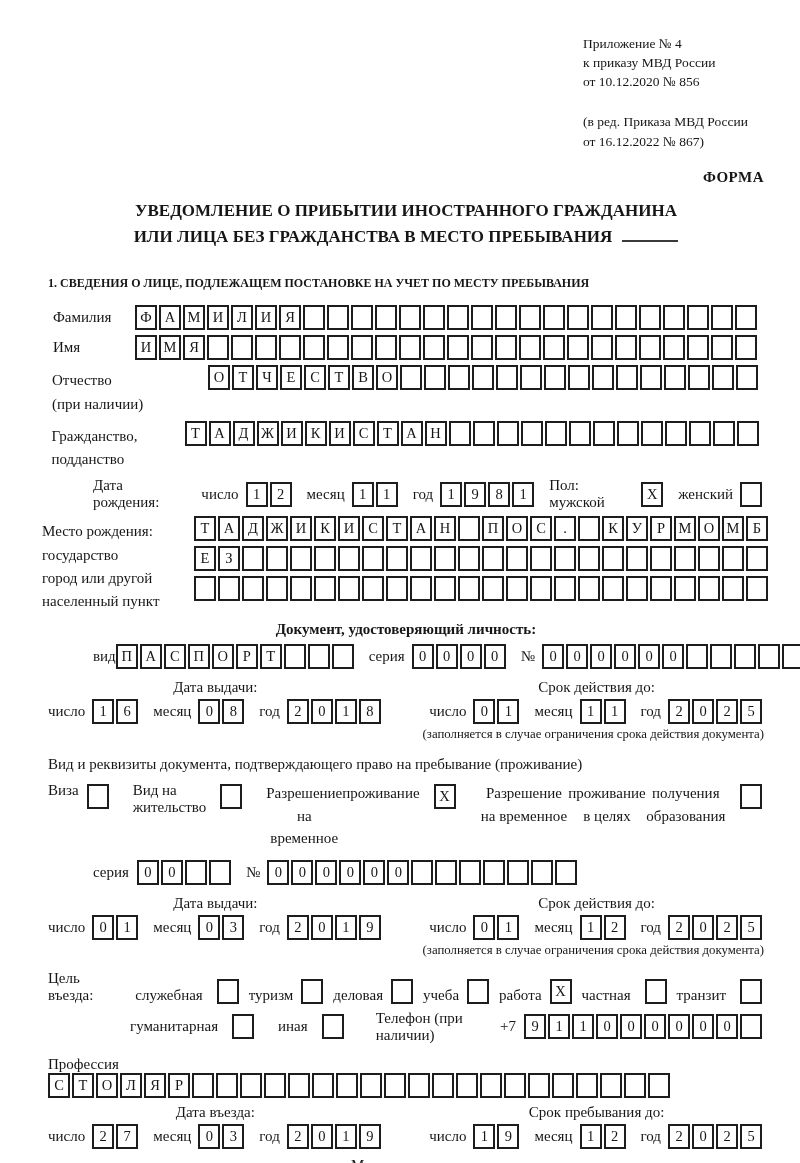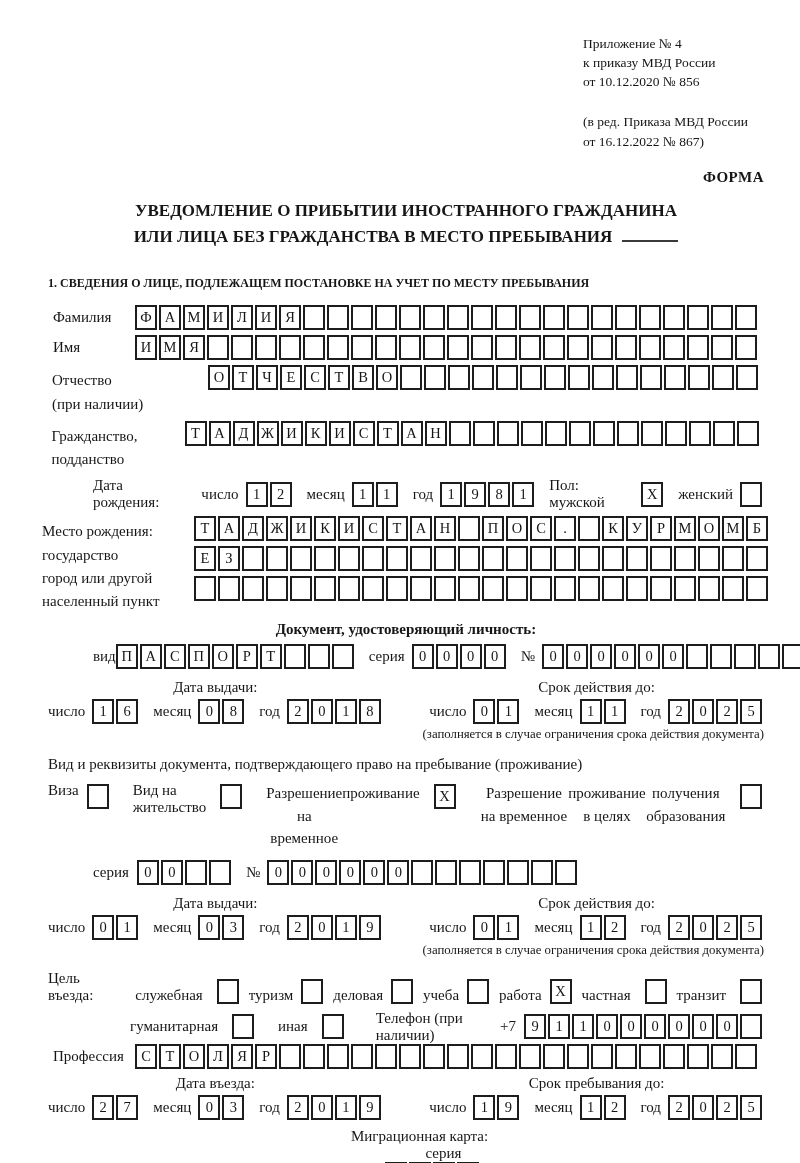--- a/index.html
+++ b/index.html
@@ -528,21 +528,21 @@
         <span class="cell">0</span>
         <span class="cell">0</span>
         <span class="cell">0</span>
         <span class="cell">0</span>
         <span class="cell">0</span>
         <span class="cell">0</span>
         <span class="cell"></span>
       </span>
   </div>
 
-  <div class="row" style="margin-top:0;">
+  <div class="row" style="margin-top:8px;flex-direction:column;">
     <div class="lbl w82">Профессия</div>
     <div class="cells">
         <span class="cell">С</span>
         <span class="cell">Т</span>
         <span class="cell">О</span>
         <span class="cell">Л</span>
         <span class="cell">Я</span>
         <span class="cell">Р</span>
         <span class="cell"></span>
         <span class="cell"></span>

